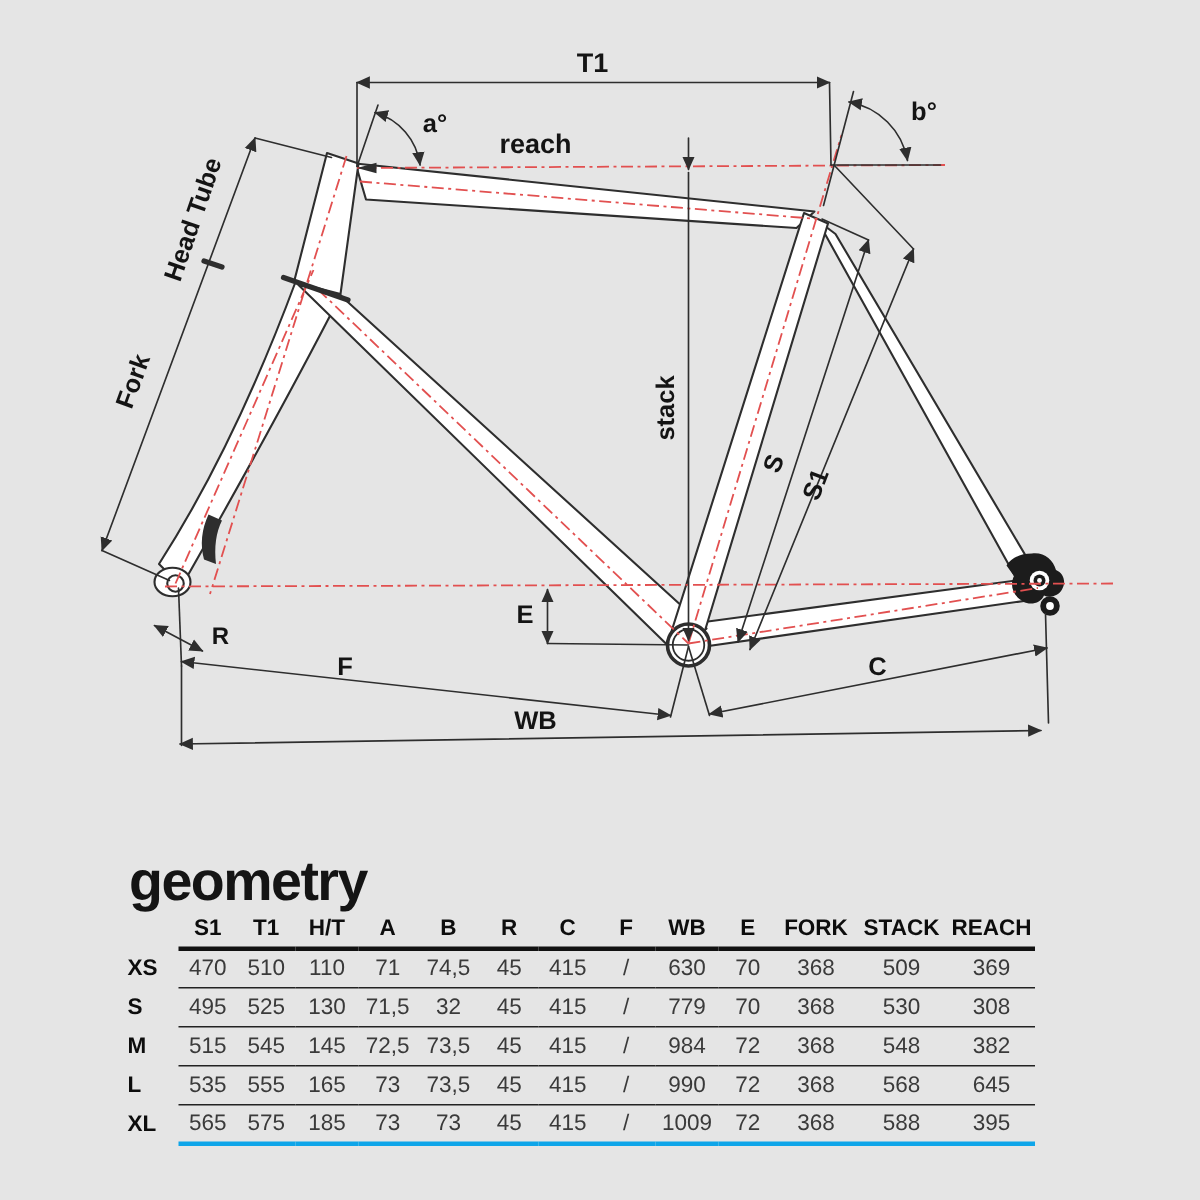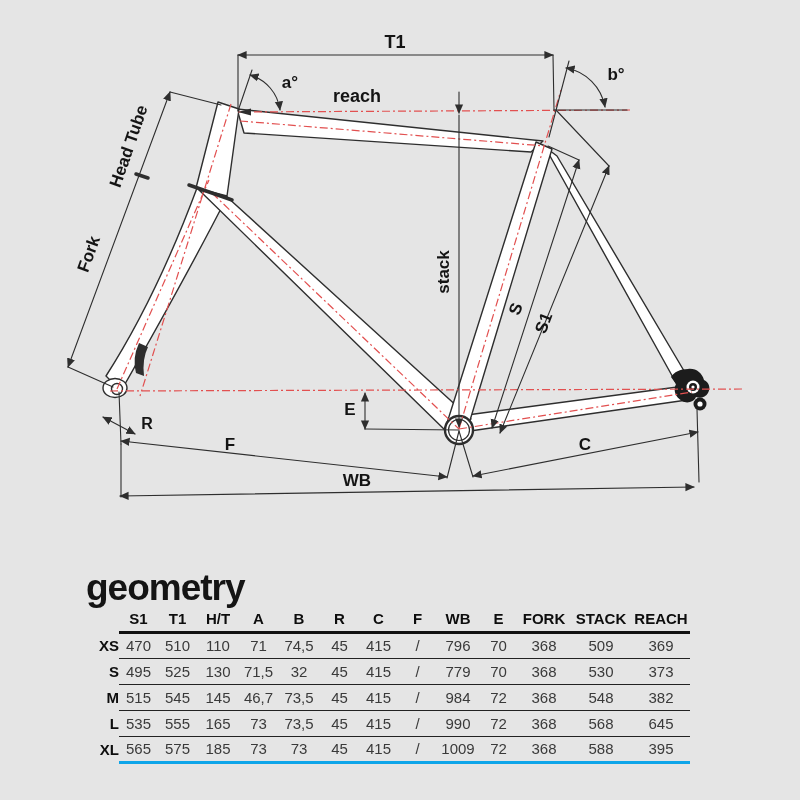--- a/index.html
+++ b/index.html
@@ -8,21 +8,21 @@
   .stage { position:absolute; inset:0; background:#e5e5e5; }
   svg.diagram { position:absolute; top:0; left:0; }
   svg.diagram text { fill:#141414; font-family:"Liberation Sans", sans-serif; font-weight:bold; }
   .page-title { position:absolute; left:86px; top:567px; font-size:37px; font-weight:bold; color:#141414; letter-spacing:-1px; }
   .geo-table { position:absolute; left:85px; top:606px; border-collapse:collapse; table-layout:fixed; }
   .geo-table th, .geo-table td { padding:0; height:26px; text-align:center; font-size:15px; white-space:nowrap; vertical-align:middle; }
   .geo-table thead th { font-weight:bold; color:#0d0d0d; border-bottom:3px solid #111; }
   .geo-table thead th.corner { border-bottom:none; }
   .geo-table tbody td { color:#3a3a3a; font-weight:normal; border-bottom:1.5px solid #222; }
   .geo-table tbody tr:last-child td { border-bottom:3px solid #0ea5e9; }
-  .geo-table tbody th.size { border-bottom:none; text-align:right; font-weight:bold; color:#0d0d0d; font-size:15px; }
+  .geo-table tbody th.size { border-bottom:none; text-align:left; font-weight:bold; color:#0d0d0d; font-size:15px; }
   .geo-table col.c-label { width:34px; }
   .geo-table col.c-sm { width:39px; }
   .geo-table col.c-md { width:42px; }
   .geo-table col.c-fork { width:52px; }
   .geo-table col.c-stack { width:62px; }
   .geo-table col.c-reach { width:58px; }
 </style>
 </head>
 <body>
 
@@ -160,48 +160,48 @@
         <tr>
           <th class="size">XS</th>
           <td>470</td>
           <td>510</td>
           <td>110</td>
           <td>71</td>
           <td>74,5</td>
           <td>45</td>
           <td>415</td>
           <td>/</td>
-          <td>796</td>
+          <td>630</td>
           <td>70</td>
           <td>368</td>
           <td>509</td>
           <td>369</td>
         </tr>
         <tr>
           <th class="size">S</th>
           <td>495</td>
           <td>525</td>
           <td>130</td>
           <td>71,5</td>
           <td>32</td>
           <td>45</td>
           <td>415</td>
           <td>/</td>
           <td>779</td>
           <td>70</td>
           <td>368</td>
           <td>530</td>
-          <td>373</td>
+          <td>308</td>
         </tr>
         <tr>
           <th class="size">M</th>
           <td>515</td>
           <td>545</td>
           <td>145</td>
-          <td>46,7</td>
+          <td>72,5</td>
           <td>73,5</td>
           <td>45</td>
           <td>415</td>
           <td>/</td>
           <td>984</td>
           <td>72</td>
           <td>368</td>
           <td>548</td>
           <td>382</td>
         </tr>

